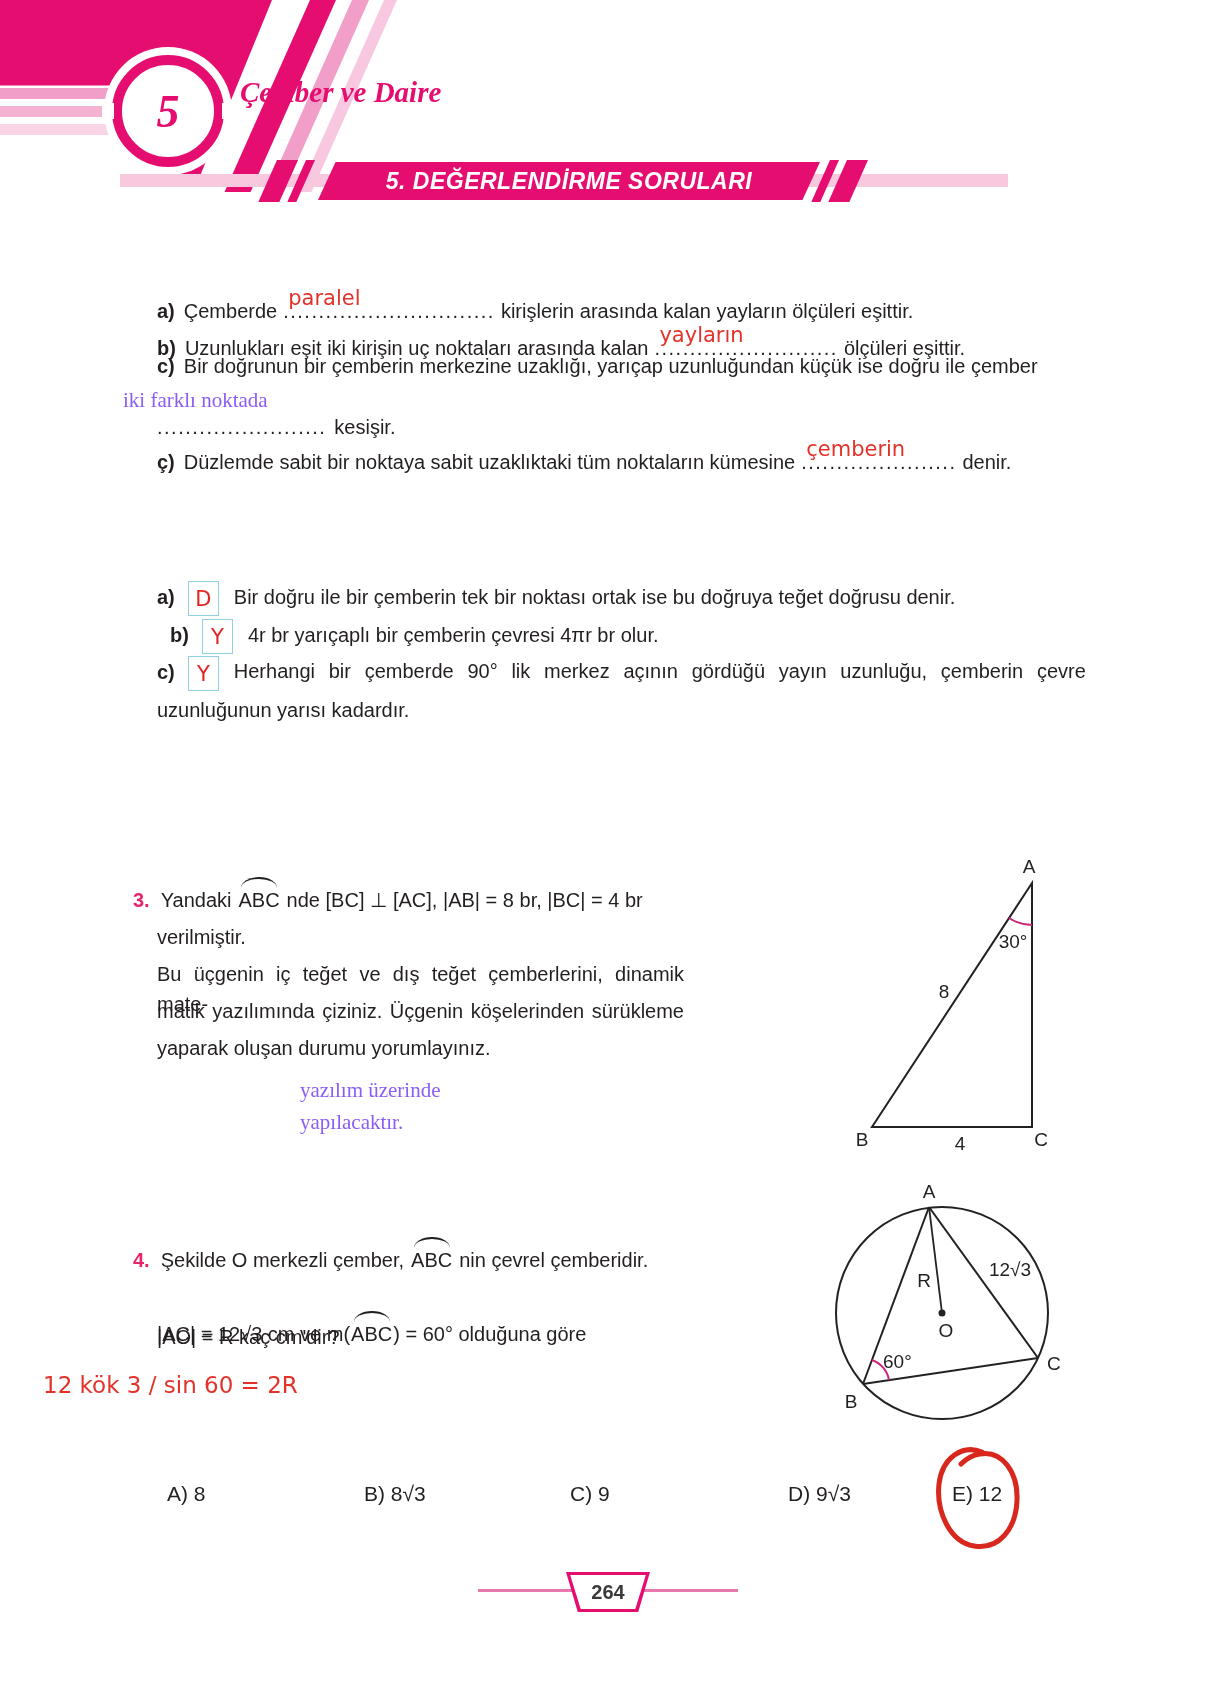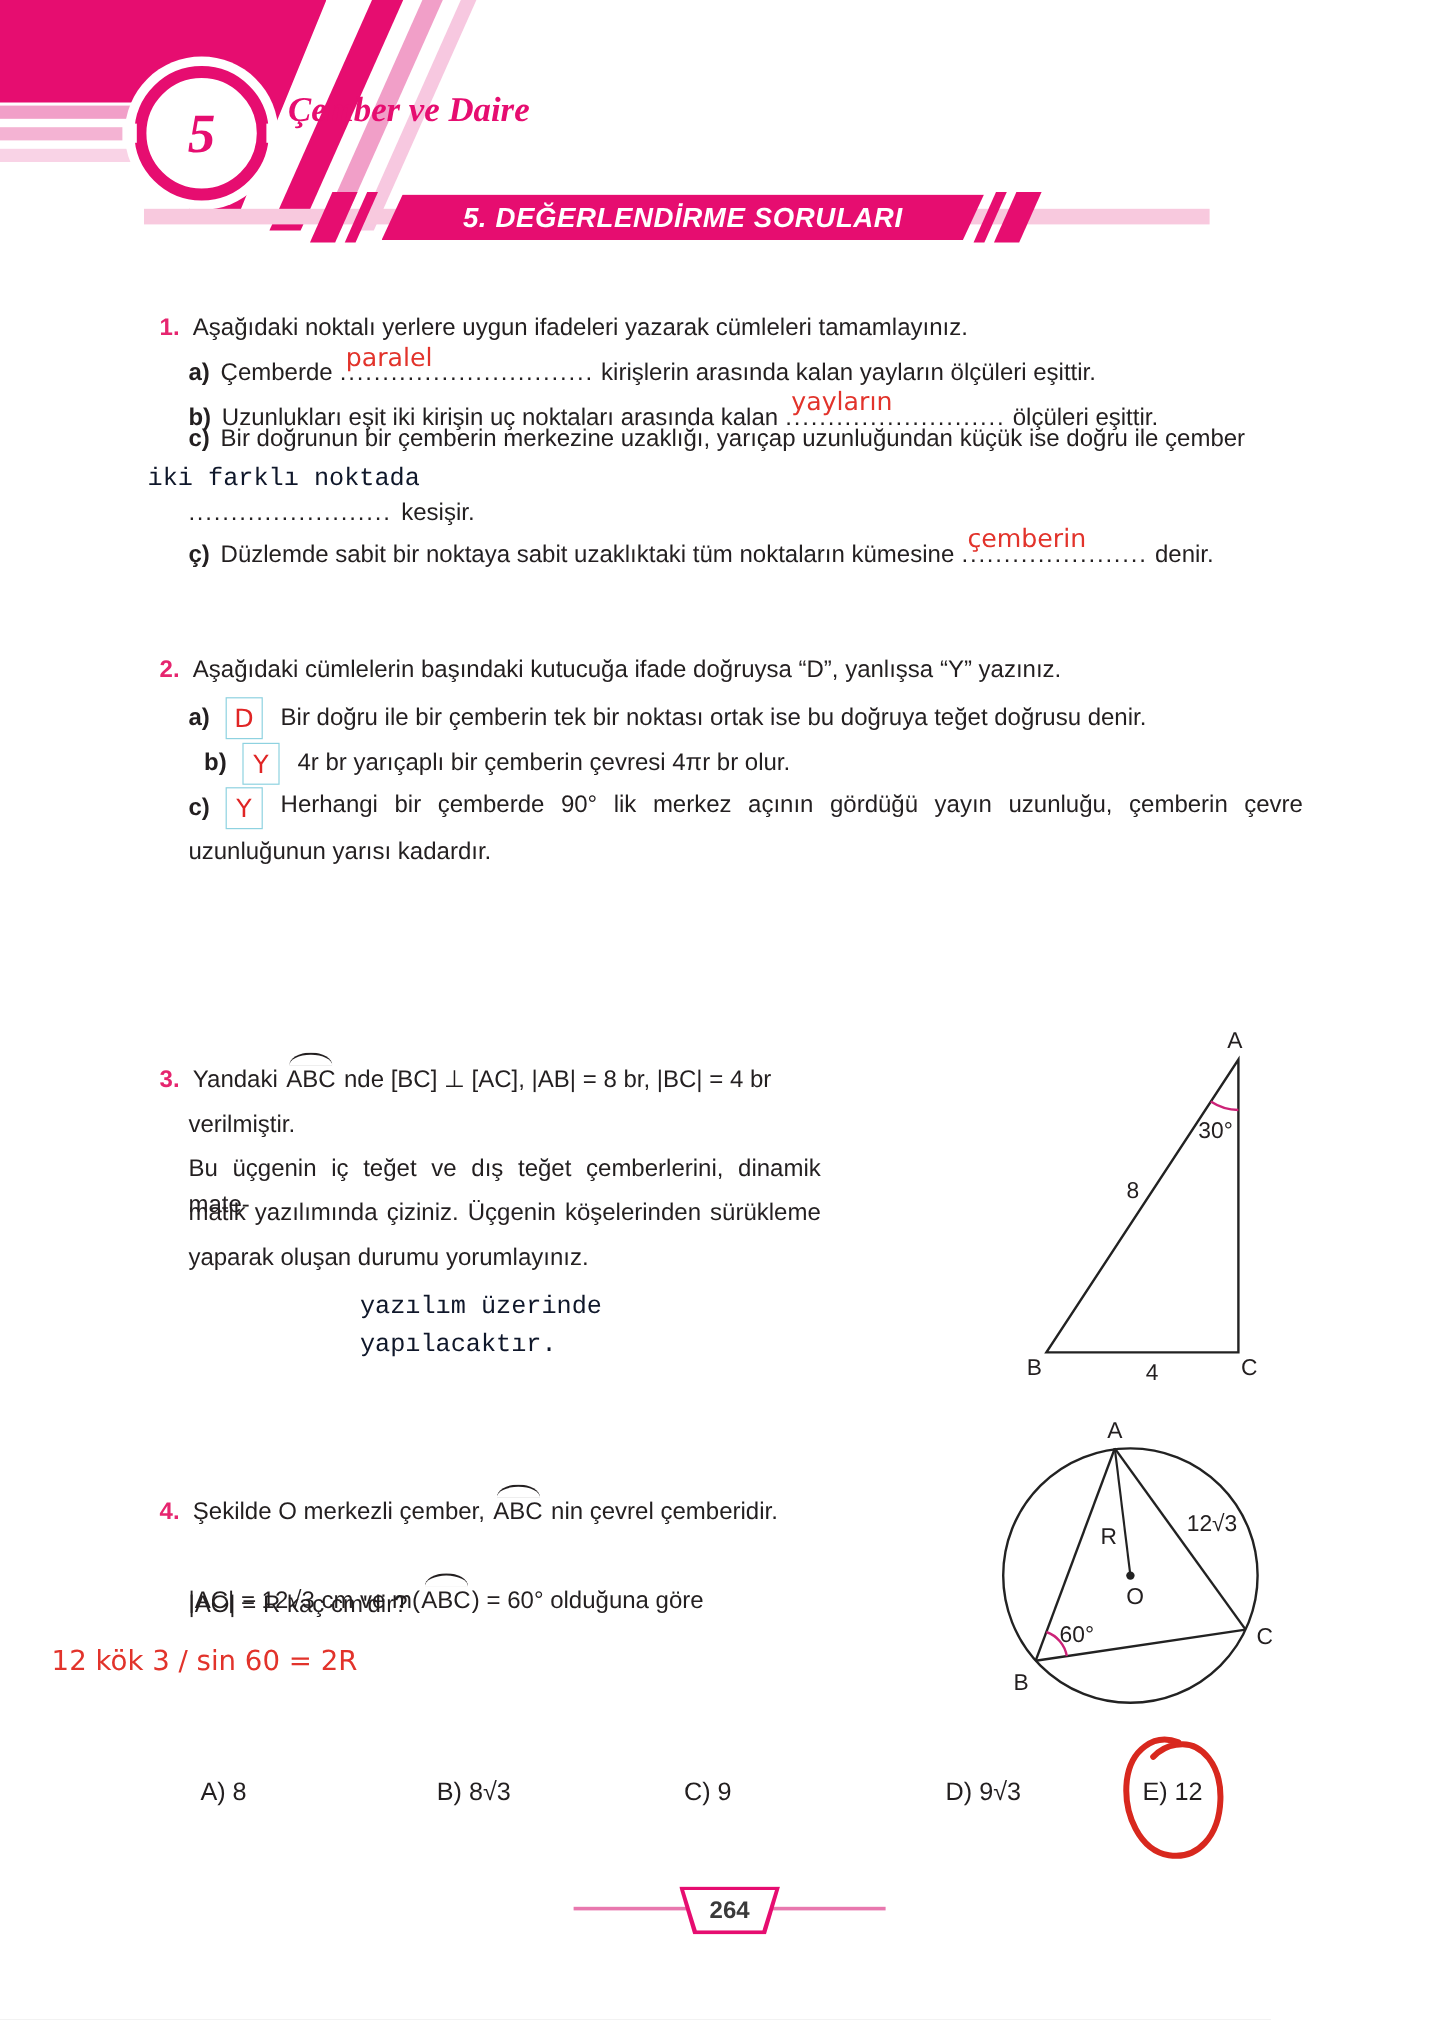--- a/index.html
+++ b/index.html
@@ -46,21 +46,21 @@
   .hand { color:#e2332b; font-family:"DejaVu Sans", sans-serif; font-size:21px; }
   .overlay { position:absolute; top:-13px; left:5px; white-space:nowrap; }
   .dybox { display:inline-flex; width:31px; height:35px; border:1.6px solid #8ed2e0; box-sizing:border-box;
     align-items:center; justify-content:center; color:#e02525; font-size:21px;
     font-family:"DejaVu Sans", sans-serif; margin:0 15px 0 4px; vertical-align:middle; }
   .jtext { display:inline-block; width:852px; text-align:justify; text-align-last:justify; vertical-align:top; }
   .jline { width:527px; text-align:justify; text-align-last:justify; white-space:normal; }
   .arcabc { position:relative; display:inline-block; margin:0 7px;text-align:center; }
   .arcabc .arcmark { position:absolute; top:-8px; left:6%; width:88%; height:9px;
     border-top:2.4px solid #231f20; border-radius:100% 100% 0 0 / 200% 200% 0 0; }
-  .rednote { position:absolute; color:#0f172a; font-family:Liberation Mono, monospace; font-size:21px; }
+  .rednote { position:absolute; color:#8b5cf6; font-family:Liberation Serif, serif; font-size:21px; }
   .redwork { position:absolute; color:#e2332b; font-family:"DejaVu Sans", sans-serif; font-size:23px; white-space:nowrap; }
   
   .diagram { position:absolute; }
   .diagram text { font-family:"Liberation Sans", sans-serif; font-size:19px; fill:#231f20; }
   
   .option { position:absolute; top:1482px; font-size:21px; }
   .answer-circle { position:absolute; left:930px; top:1442px; }
   .foot-line { position:absolute; left:478px; top:1589px; width:260px; height:3px; background:#e878ae; }
   .foot-badge { position:absolute; left:566px; top:1572px; width:84px; height:40px; background:#e60d70;
     clip-path:polygon(0 0,100% 0,86% 100%,14% 100%); }
@@ -91,43 +91,37 @@
 
   <div class="banner-bar"></div>
   <div class="bslash bs-l1"></div>
   <div class="bslash bs-l2"></div>
   <div class="banner-ribbon">
     <span class="banner-title">5. DEĞERLENDİRME SORULARI</span>
   </div>
   <div class="bslash bs-r1"></div>
   <div class="bslash bs-r2"></div>
 
-  <div class="row" style="top:258px;">
-    <b class="qnum">1.</b><span>Aşağıdaki noktalı yerlere uygun ifadeleri yazarak cümleleri tamamlayınız.</span>
-  </div>
   <div class="row ind" style="top:296px;">
     <b class="itm">a)</b><span>Çemberde</span><span class="blank"><span class="dots">..............................</span><span class="hand overlay">paralel</span></span><span>kirişlerin arasında kalan yayların ölçüleri eşittir.</span>
   </div>
   <div class="row ind" style="top:333px;">
     <b class="itm">b)</b><span>Uzunlukları eşit iki kirişin uç noktaları arasında kalan</span><span class="blank"><span class="dots">..........................</span><span class="hand overlay">yayların</span></span><span>ölçüleri eşittir.</span>
   </div>
   <div class="row ind" style="top:351px;">
     <b class="itm">c)</b><span>Bir doğrunun bir çemberin merkezine uzaklığı, yarıçap uzunluğundan küçük ise doğru ile çember</span>
   </div>
   <div class="rednote" style="left:123px; top:388px;">iki farklı noktada</div>
   <div class="row ind" style="top:412px;">
     <span class="dots">........................</span><span style="margin-left:8px;">kesişir.</span>
   </div>
   <div class="row ind" style="top:447px;">
     <b class="itm">ç)</b><span>Düzlemde sabit bir noktaya sabit uzaklıktaki tüm noktaların kümesine</span><span class="blank"><span class="dots">......................</span><span class="hand overlay">çemberin</span></span><span>denir.</span>
   </div>
 
-  <div class="row" style="top:543px;">
-    <b class="qnum">2.</b><span>Aşağıdaki cümlelerin başındaki kutucuğa ifade doğruysa “D”, yanlışsa “Y” yazınız.</span>
-  </div>
   <div class="row ind" style="top:581px;">
     <b class="itm">a)</b><span class="dybox">D</span><span>Bir doğru ile bir çemberin tek bir noktası ortak ise bu doğruya teğet doğrusu denir.</span>
   </div>
   <div class="row ind" style="top:619px;margin-left:13px;">
     <b class="itm">b)</b><span class="dybox">Y</span><span>4r br yarıçaplı bir çemberin çevresi 4πr br olur.</span>
   </div>
   <div class="row ind" style="top:656px;">
     <b class="itm">c)</b><span class="dybox">Y</span><span class="jtext">Herhangi bir çemberde 90° lik merkez açının gördüğü yayın uzunluğu, çemberin çevre</span>
   </div>
   <div class="row ind" style="top:695px;">

